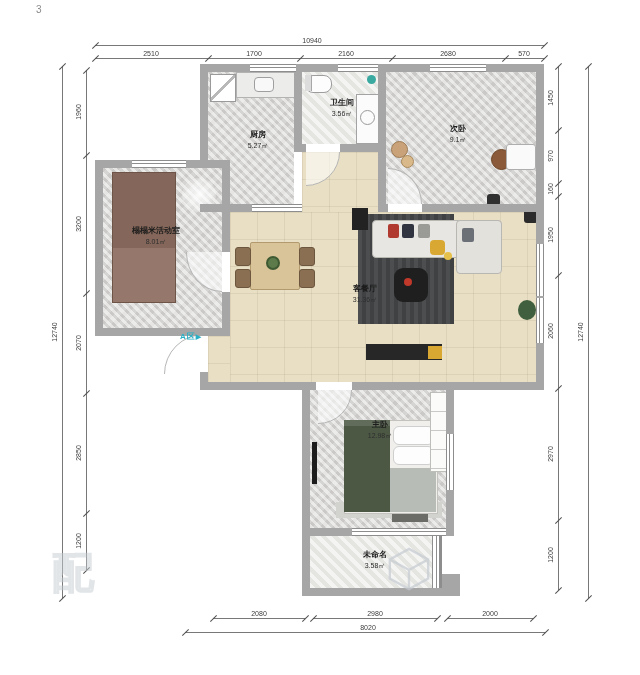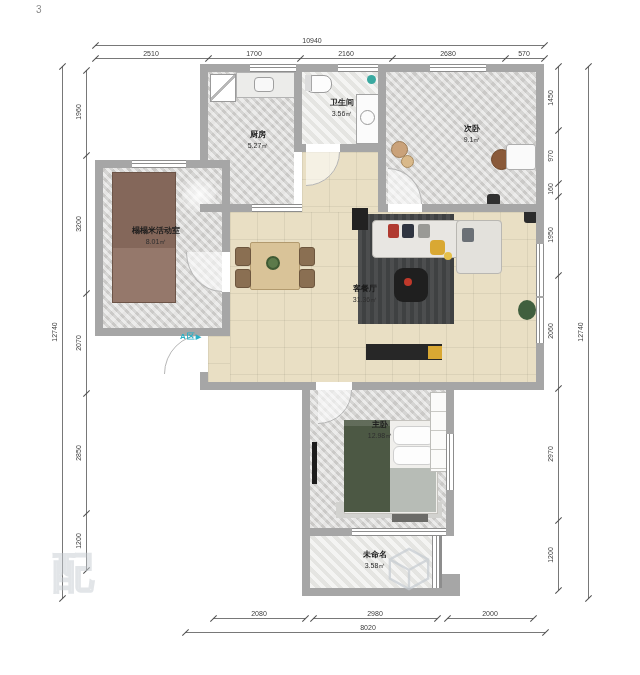--- a/index.html
+++ b/index.html
@@ -170,21 +170,21 @@
   </div>
 
   <div class="room-label" style="left:258px;top:140px;transform:translate(-50%,-50%);">
     <div class="nm">厨房</div>
     <div class="ar">5.27㎡</div>
   </div>
   <div class="room-label" style="left:342px;top:108px;transform:translate(-50%,-50%);">
     <div class="nm">卫生间</div>
     <div class="ar">3.56㎡</div>
   </div>
-  <div class="room-label" style="left:472px;top:134px;transform:translate(-50%,-50%);">
+  <div class="room-label" style="left:458px;top:134px;transform:translate(-50%,-50%);">
     <div class="nm">次卧</div>
     <div class="ar">9.1㎡</div>
   </div>
   <div class="room-label" style="left:156px;top:236px;transform:translate(-50%,-50%);">
     <div class="nm">榻榻米活动室</div>
     <div class="ar">8.01㎡</div>
   </div>
   <div class="room-label" style="left:365px;top:294px;transform:translate(-50%,-50%);">
     <div class="nm">客餐厅</div>
     <div class="ar">31.36㎡</div>

